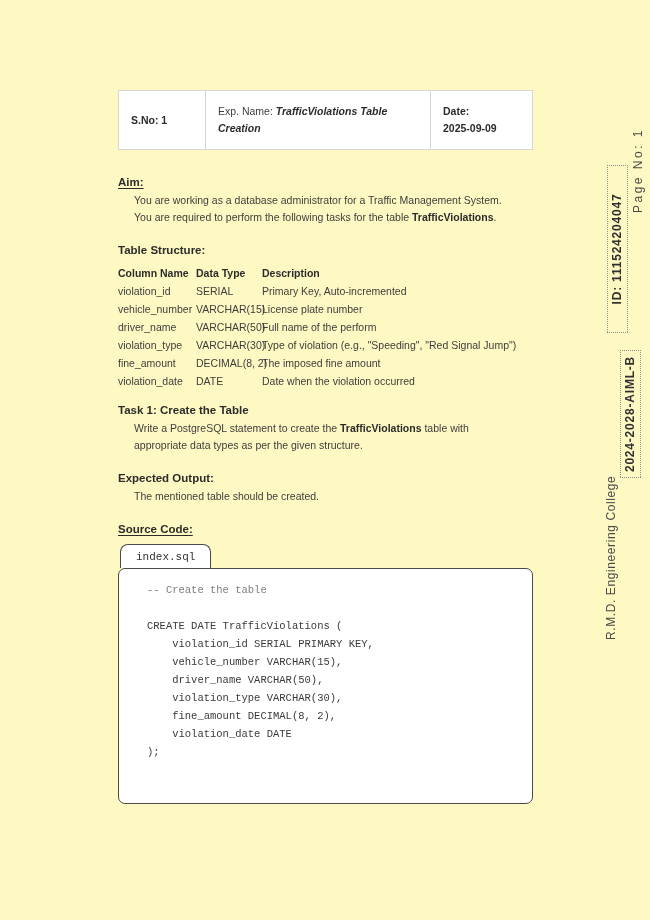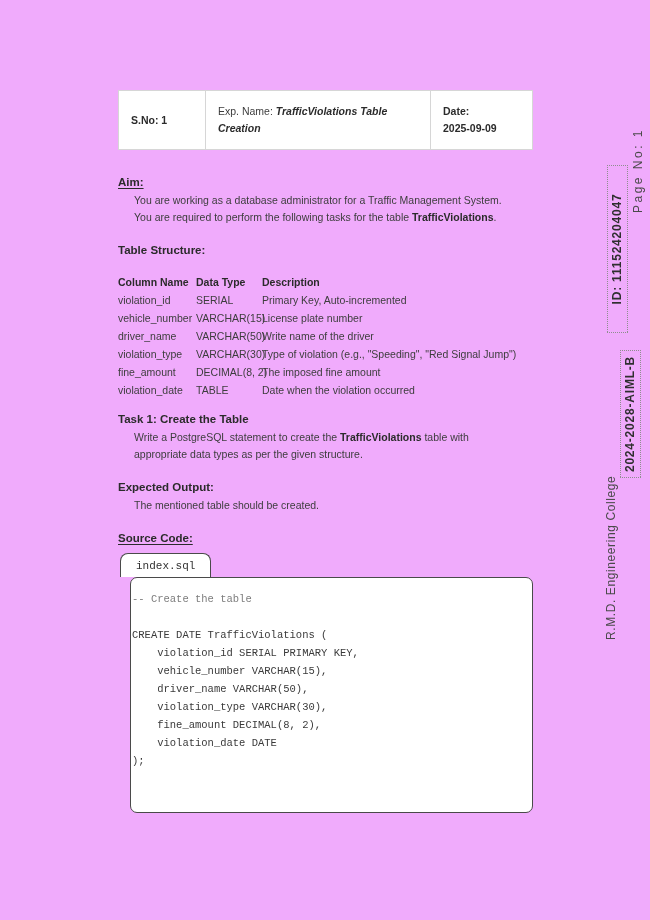--- a/index.html
+++ b/index.html
@@ -1,19 +1,19 @@
 <!DOCTYPE html>
 <html><head>
 <meta charset="utf-8">
 <style>
   html,body{margin:0;padding:0;background:#ffffff;}
   .page{
     position:relative;
     width:650px;height:920px;
-    background:#f0abfc;
+    background:#fef9c3;
     font-family:"Liberation Sans", sans-serif;
     color:#3d3d3d;
     overflow:hidden;
   }
   .content{position:absolute;left:118px;top:90px;width:415px;}
 
   
   .header-table{
     display:flex;
     border:1px solid #d6d6d6;
@@ -44,47 +44,46 @@
   .mt-structure{margin-top:13px;}
   .mt-task{margin-top:12px;}
   .mt-expected{margin-top:13px;}
   .mt-source{margin-top:2px;}
 
   
   .structure-grid{
     display:grid;
     grid-template-columns:78px 66px 1fr;
     font-size:10.5px;line-height:18px;
-    margin-top:15px;
+    margin-top:6px;
   }
   .structure-grid .gcell{white-space:nowrap;}
   .structure-grid .ghead{font-weight:bold;color:#2b2b2b;}
 
   
   .code-tab{
     display:inline-block;
     margin-top:7px;margin-left:2px;
     border:1px solid #4a4a4a;border-bottom:none;
     border-radius:8px 8px 0 0;
     padding:6px 15px 5px 15px;
     font-family:"Liberation Mono","DejaVu Sans Mono",monospace;
     font-size:11px;color:#333;
     background:#fff;
     position:relative;z-index:2;
   }
   .code-box{
     border:1px solid #4a4a4a;
     border-radius:7px;
     min-height:210px;
-    padding:12px 1px;
+    padding:12px 28px;
     box-sizing:content-box;
     font-family:"Liberation Mono","DejaVu Sans Mono",monospace;
     font-size:10.5px;line-height:18px;color:#3a3a3a;
     background:#fff;
-    margin-left:12px;
   }
   .code-line{white-space:pre;min-height:18px;}
   .code-line.comment{color:#7d7d7d;}
 
   
   .vlabel{
     position:absolute;
     transform:rotate(-90deg);
     transform-origin:0 0;
     font-size:12px;line-height:15px;
@@ -138,32 +137,32 @@
       <div class="gcell">violation_id</div>
       <div class="gcell">SERIAL</div>
       <div class="gcell">Primary Key, Auto-incremented</div>
 
       <div class="gcell">vehicle_number</div>
       <div class="gcell">VARCHAR(15)</div>
       <div class="gcell">License plate number</div>
 
       <div class="gcell">driver_name</div>
       <div class="gcell">VARCHAR(50)</div>
-      <div class="gcell">Write name of the driver</div>
+      <div class="gcell">Full name of the perform</div>
 
       <div class="gcell">violation_type</div>
       <div class="gcell">VARCHAR(30)</div>
       <div class="gcell">Type of violation (e.g., "Speeding", "Red Signal Jump")</div>
 
       <div class="gcell">fine_amount</div>
       <div class="gcell">DECIMAL(8, 2)</div>
       <div class="gcell">The imposed fine amount</div>
 
       <div class="gcell">violation_date</div>
-      <div class="gcell">TABLE</div>
+      <div class="gcell">DATE</div>
       <div class="gcell">Date when the violation occurred</div>
     </div>
 
     
     <p class="h1 mt-task">Task 1: Create the Table</p>
     <p class="para mt-para"><span>Write a PostgreSQL statement to create the </span><b>TrafficViolations</b><span> table with appropriate data types as per the given structure.</span></p>
 
     
     <p class="h1 mt-expected">Expected Output:</p>
     <p class="para mt-para">The mentioned table should be created.</p>

